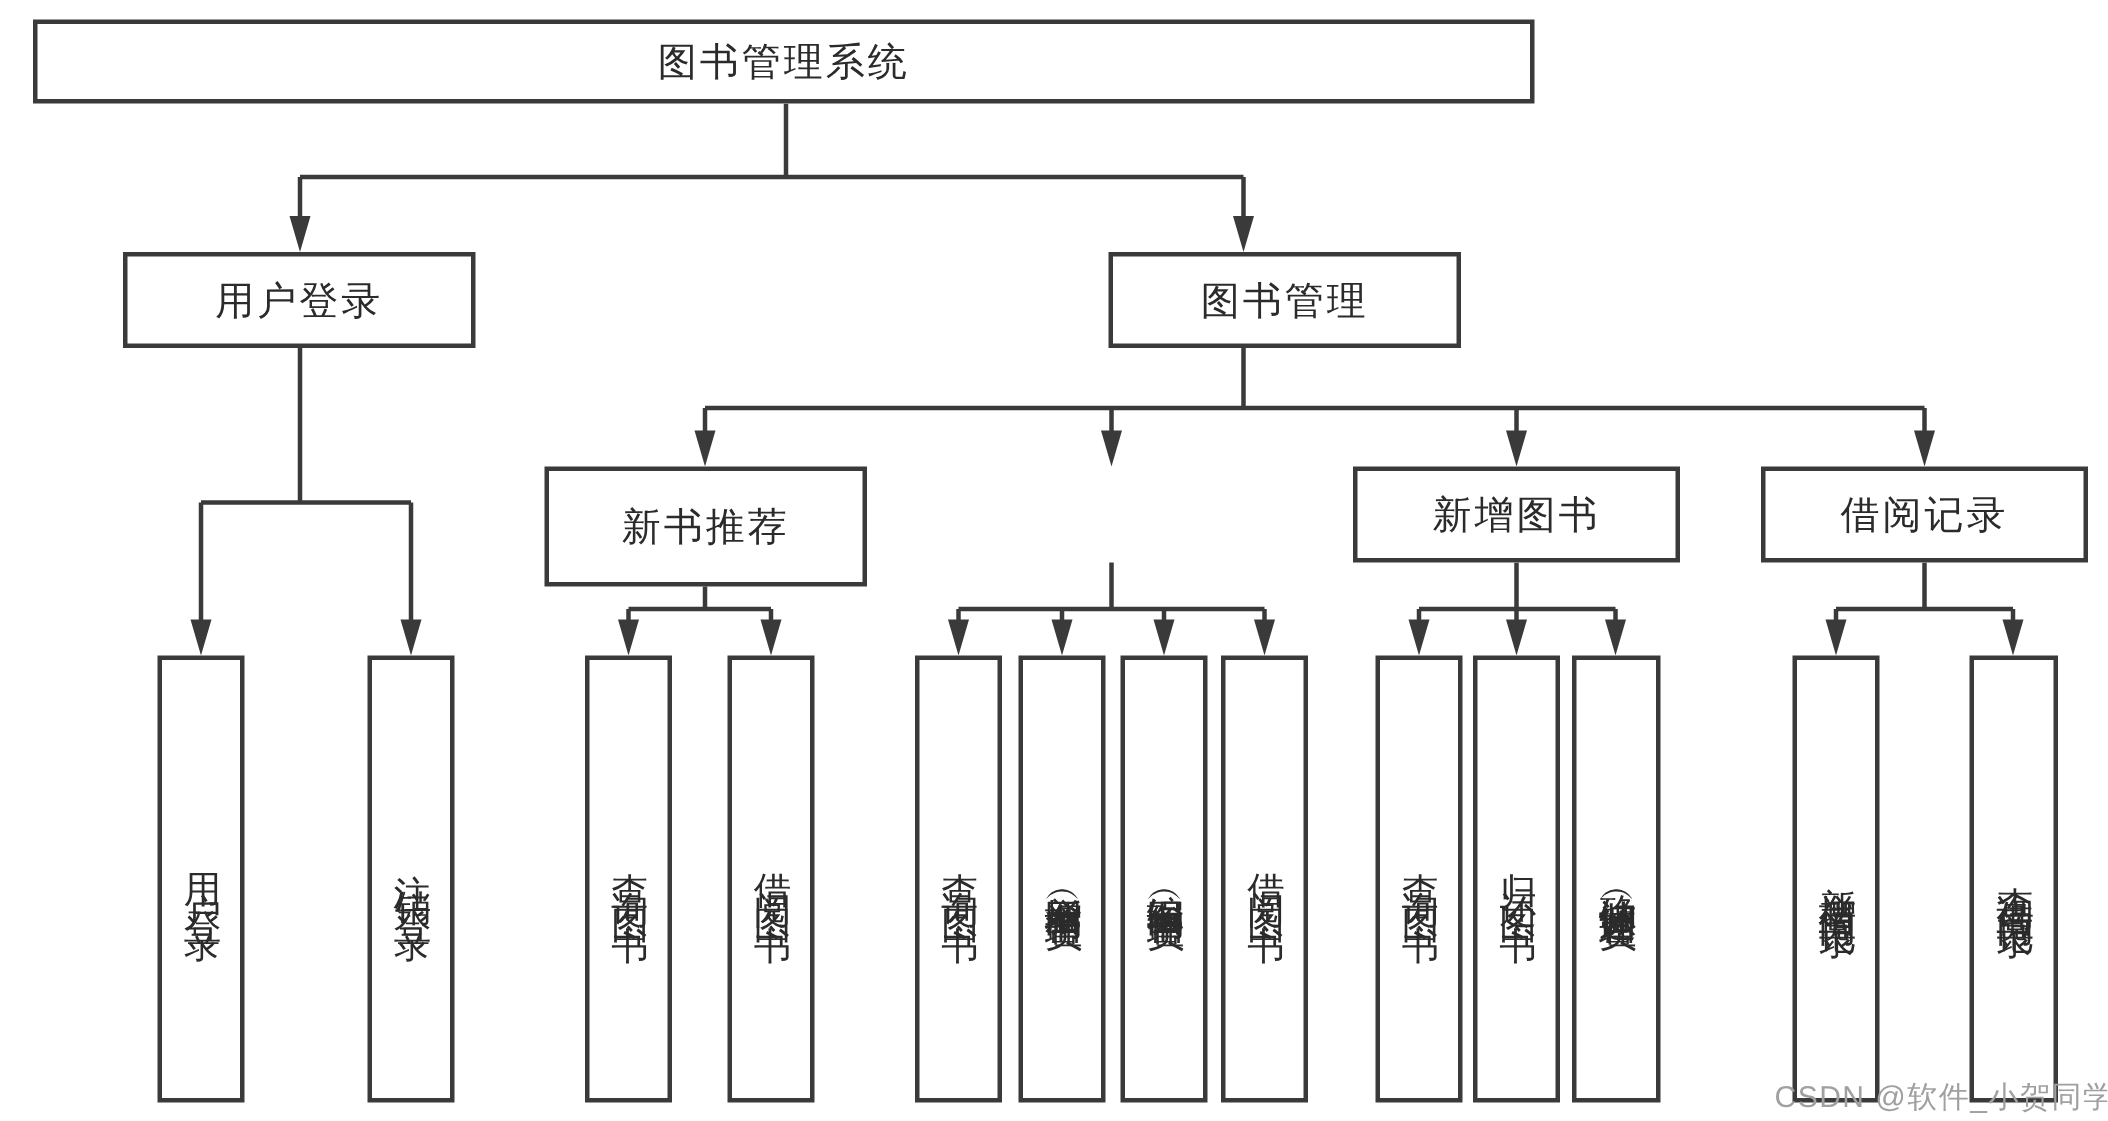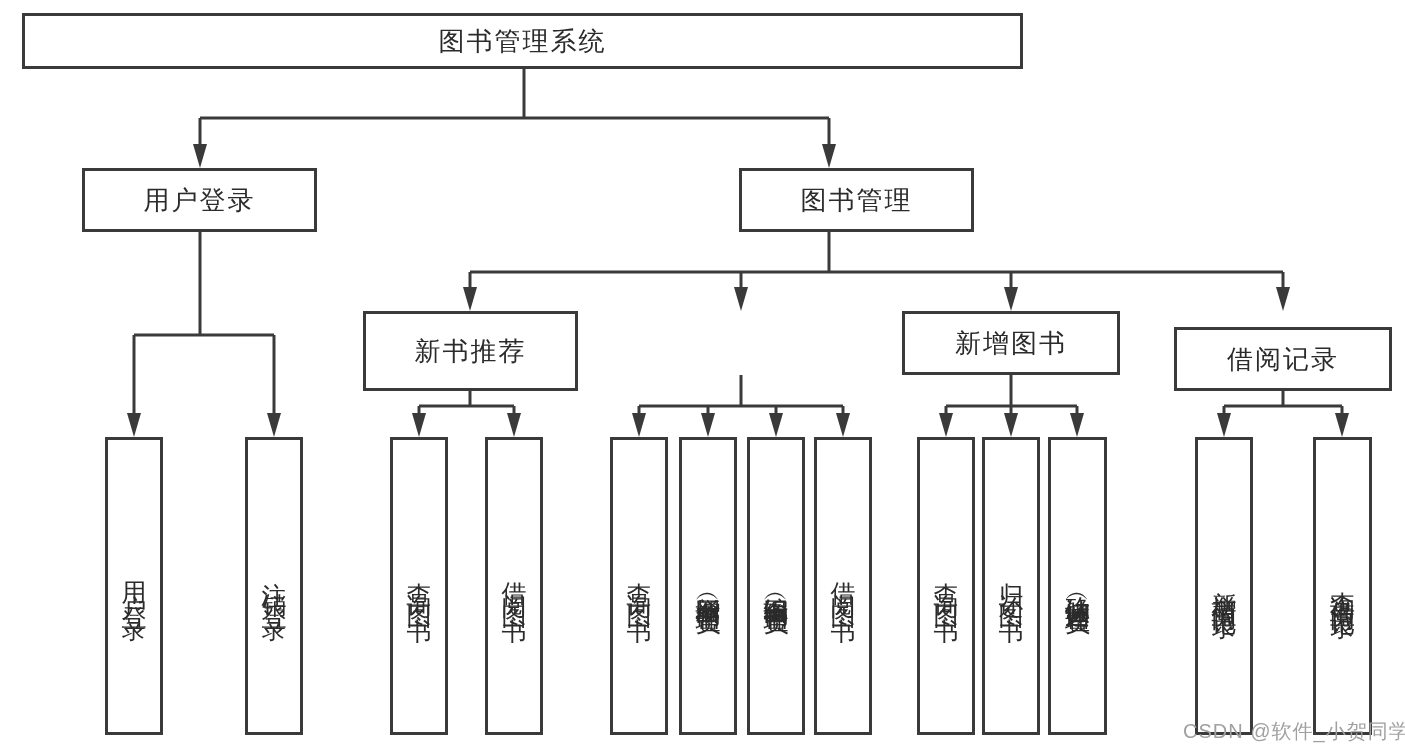--- a/index.html
+++ b/index.html
@@ -133,21 +133,21 @@
   <div class="node hbox" style="left:712px; top:168px; width:235px; height:64px;margin-left:27px;">
     <span>图书管理</span>
   </div>
 
   <div class="node hbox" style="left:363px; top:311px; width:215px; height:80px;">
     <span>新书推荐</span>
   </div>
   <div class="node hbox" style="left:902px; top:311px; width:218px; height:64px;">
     <span>新增图书</span>
   </div>
-  <div class="node hbox" style="left:1174px; top:311px; width:218px; height:64px;margin-top:16px;">
+  <div class="node hbox" style="left:1174px; top:311px; width:218px; height:64px;">
     <span>借阅记录</span>
   </div>
 
   <div class="node leaf" style="left:105px; top:437px; width:58px; height:298px;">
     <span class="leaf-label sp-wide">用户登录</span>
   </div>
   <div class="node leaf" style="left:245px; top:437px; width:58px; height:298px;">
     <span class="leaf-label sp-wide">注销登录</span>
   </div>
 

